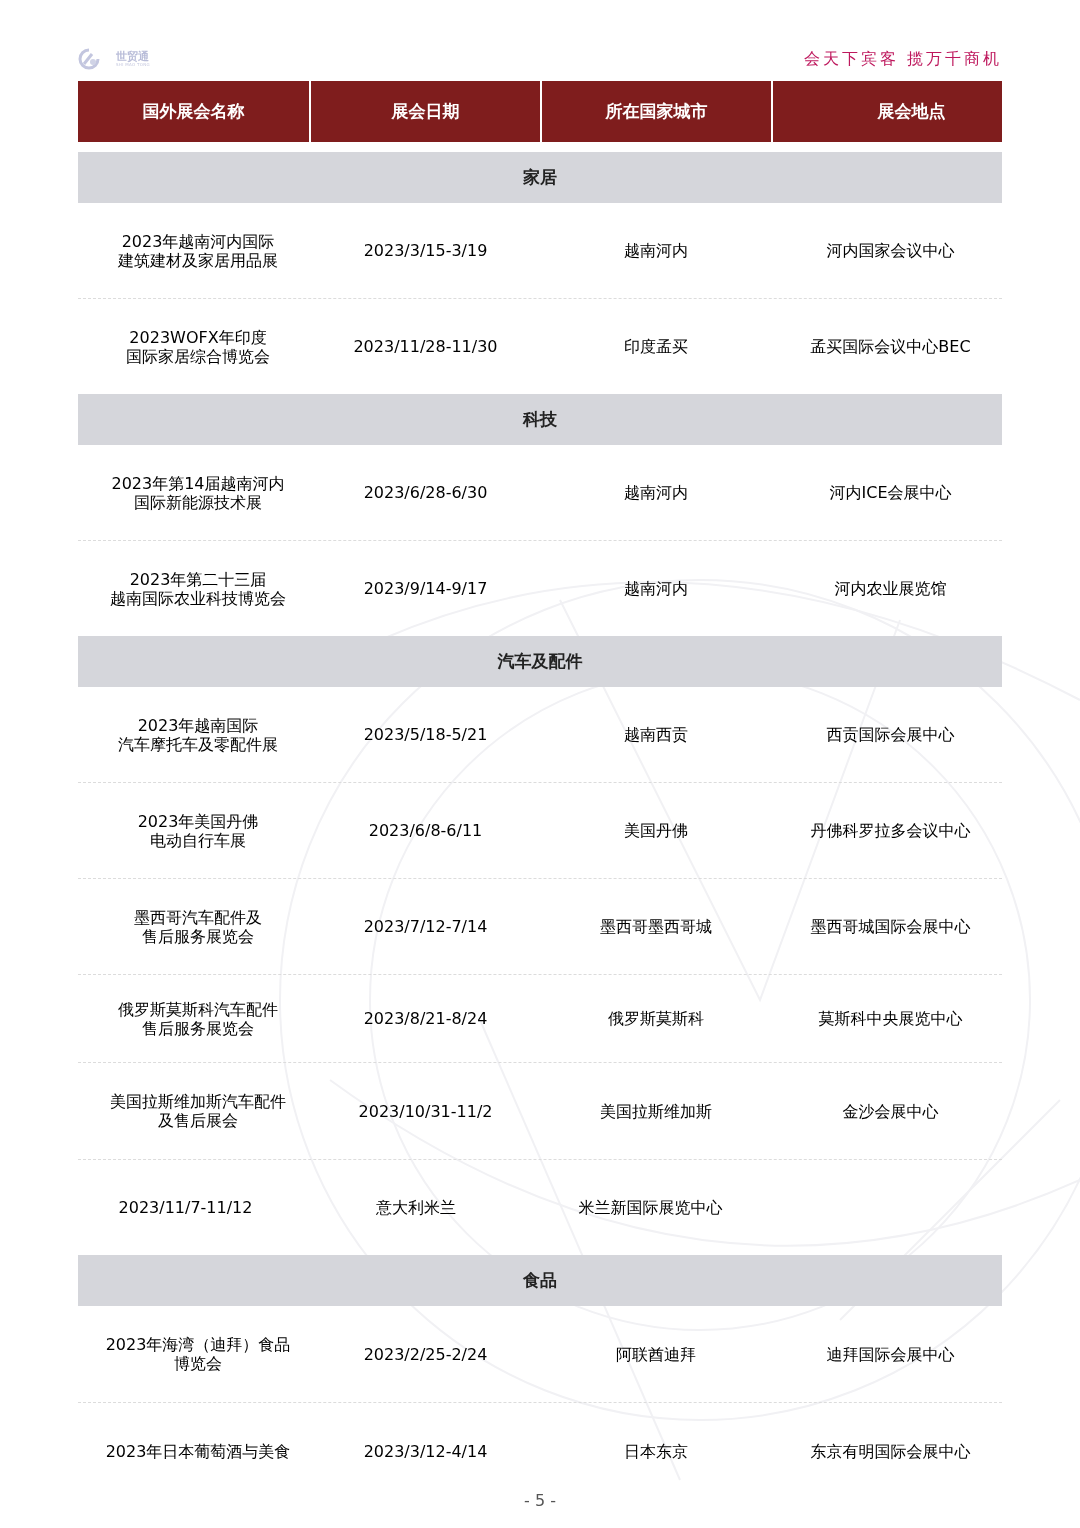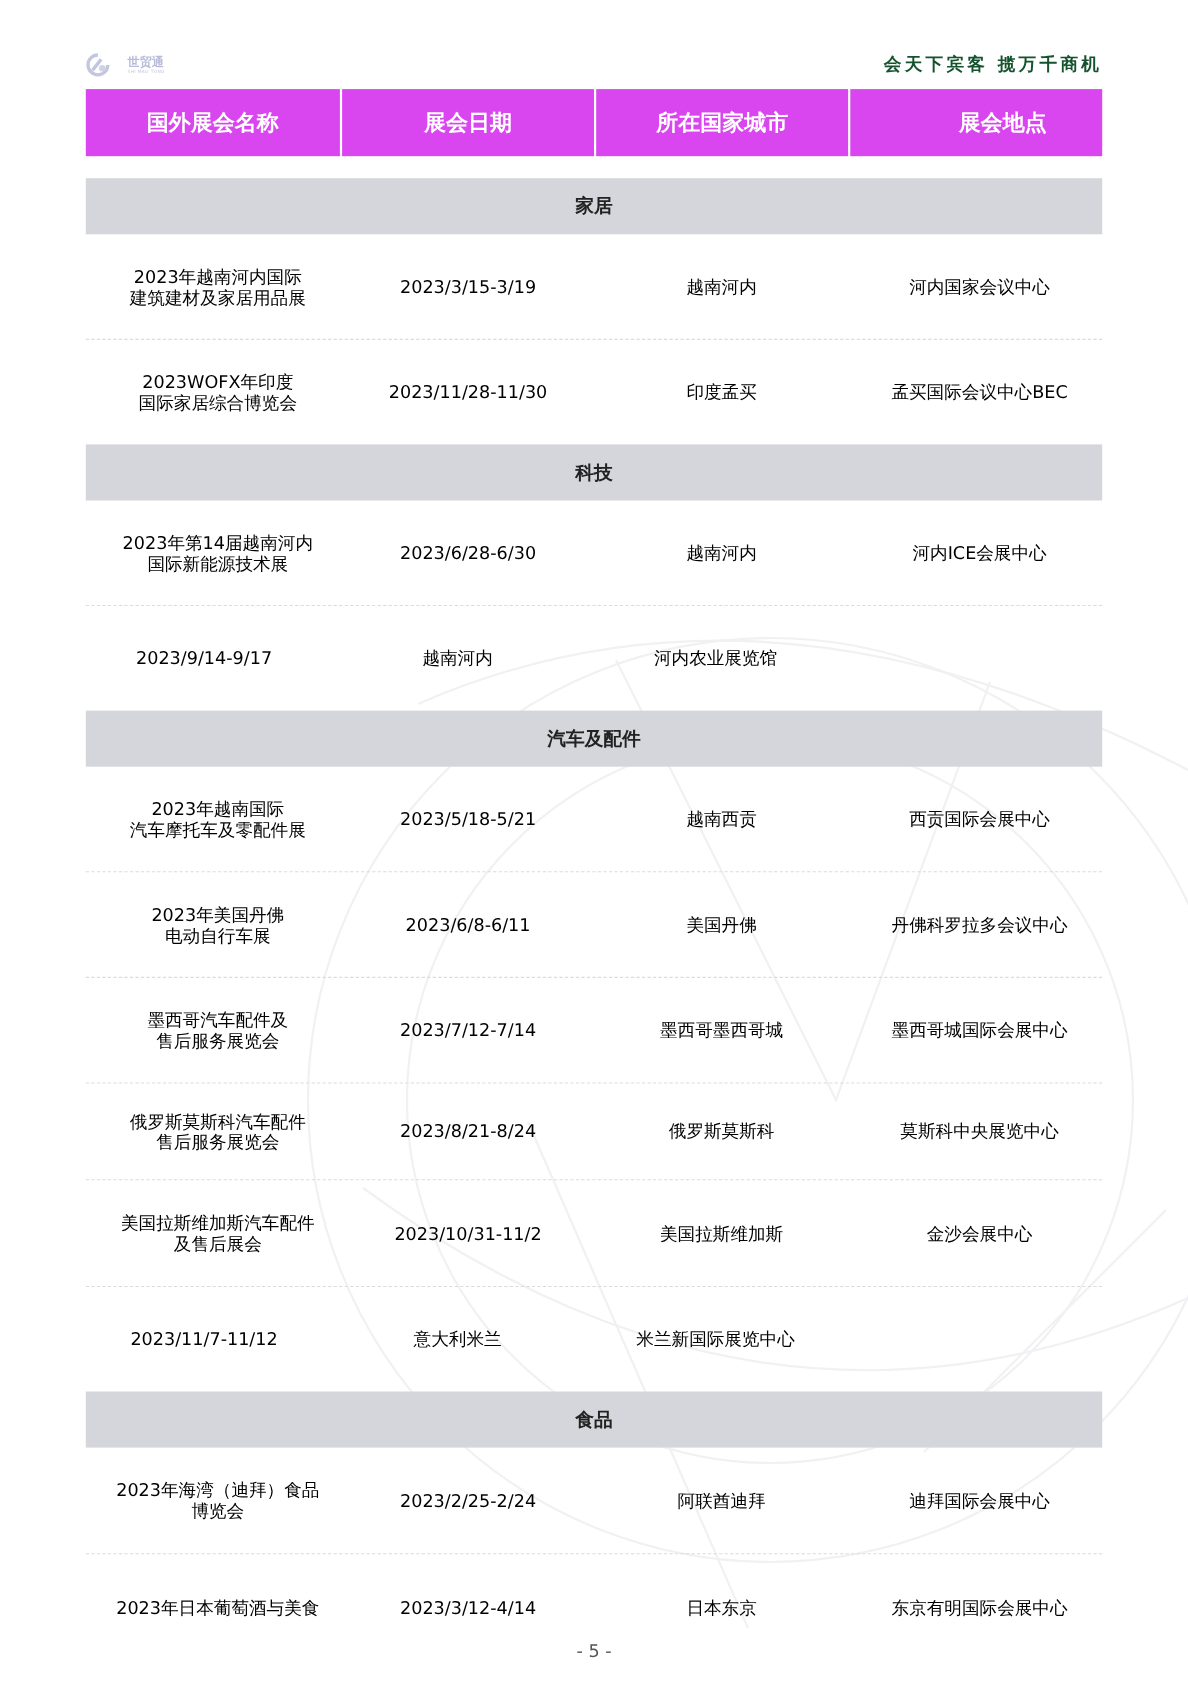--- a/index.html
+++ b/index.html
@@ -7,30 +7,30 @@
   body { position: relative; font-family: "DejaVu Sans", "Liberation Sans", sans-serif; color: #333333; }
 
   .watermark { position: absolute; left: 0; top: 0; width: 1080px; height: 1528px; pointer-events: none; z-index: 0; }
 
   .topbar { position: absolute; left: 78px; top: 46px; width: 924px; height: 28px; z-index: 2; }
   .logo { position: absolute; left: 0; top: 2px; display: flex; align-items: center; gap: 16px; }
   .logo-mark { width: 22px; height: 22px; }
   .logo-text { display: flex; flex-direction: column; line-height: 1; }
   .logo-cn { font-size: 11px; color: #b8bcd8; font-weight: bold; letter-spacing: 0px; }
   .logo-en { font-size: 4px; color: #c4c7de; letter-spacing: 0.3px; margin-top: 1px; }
-  .slogan { position: absolute; right: 0; top: 3px; font-size: 16px; color: #14532d; letter-spacing: 3px; font-weight: bold; }
+  .slogan { position: absolute; right: 0; top: 3px; font-size: 16px; color: #be185d; letter-spacing: 3px; }
 
   .table { position: absolute; left: 78px; top: 81px; width: 924px; z-index: 2; }
   .thead { display: flex; height: 61px; }
-  .th { background: #d946ef; color: #ffffff; font-weight: bold; font-size: 20px; display: flex; align-items: center; justify-content: center; }
+  .th { background: #7f1d1d; color: #ffffff; font-weight: bold; font-size: 17px; display: flex; align-items: center; justify-content: center; }
   .th + .th { margin-left: 2px; }
   .th.c1 { width: 231px; } .th.c2 { width: 229px; } .th.c3 { width: 229px; } .th.c4 { width: 229px; padding-left: 48px; }
 
   .cat { height: 51px; background: #d5d6db; display: flex; align-items: center; justify-content: center; font-weight: bold; font-size: 17px; color: #222222; }
-  .cat.first { margin-top: 20px; }
+  .cat.first { margin-top: 10px; }
 
   .row { display: flex; align-items: center; border-bottom: 1px dashed #dcdcdc; background: rgba(255,255,255,0.0); }
   .row.last { border-bottom: none; }
   .td { text-align: center; font-size: 16px; color: #000000; line-height: 19px; display: flex; align-items: center; justify-content: center; }
   .td.c1 { width: 240px; } .td.c2 { width: 215px; } .td.c3 { width: 246px; } .td.c4 { width: 223px; }
   .name-lines { display: flex; flex-direction: column; align-items: center; }
 
   .pageno { position: absolute; left: 0; width: 1080px; top: 1491px; text-align: center; font-size: 16px; color: #555555; z-index: 2; }
 </style>
 </head>
@@ -101,20 +101,26 @@
         <div class="name-lines">
       <span>2023年第14届越南河内</span>
       <span>国际新能源技术展</span>
     </div>
       </div>
     <div class="td c2">2023/6/28-6/30</div>
     <div class="td c3">越南河内</div>
     <div class="td c4">河内ICE会展中心</div>
   </div>
   <div class="row last" style="height:95px">
+    <div class="td c1">
+        <div class="name-lines">
+      <span>2023年第二十三届</span>
+      <span>越南国际农业科技博览会</span>
+    </div>
+      </div>
     <div class="td c2">2023/9/14-9/17</div>
     <div class="td c3">越南河内</div>
     <div class="td c4">河内农业展览馆</div>
   </div>
 
   <div class="cat">汽车及配件</div>
   <div class="row" style="height:96px">
     <div class="td c1">
         <div class="name-lines">
       <span>2023年越南国际</span>

